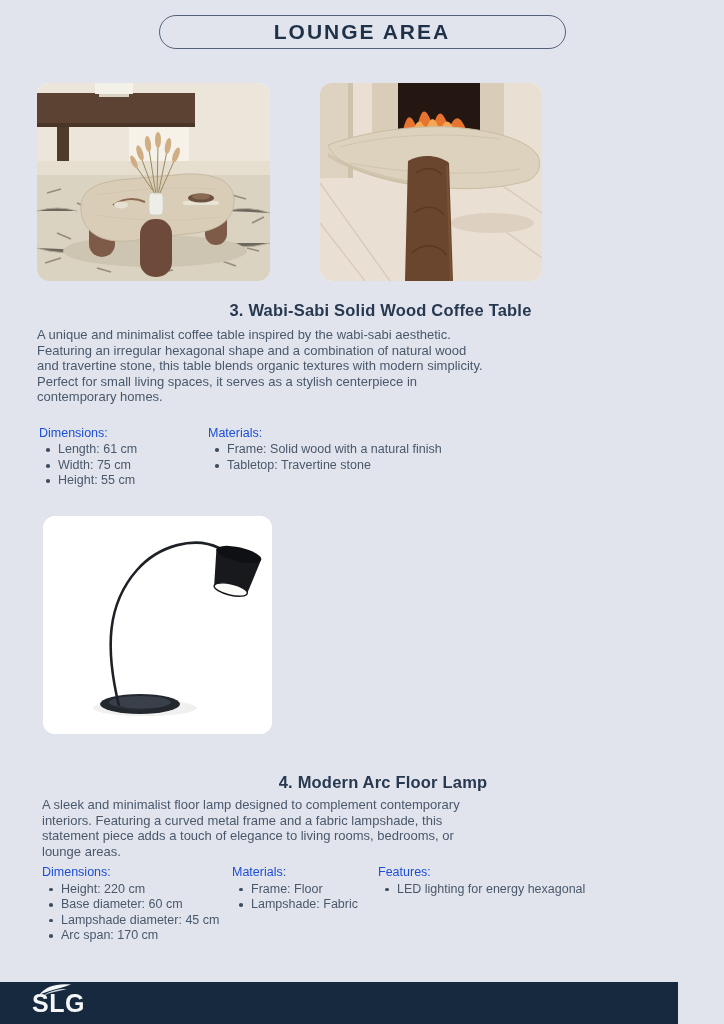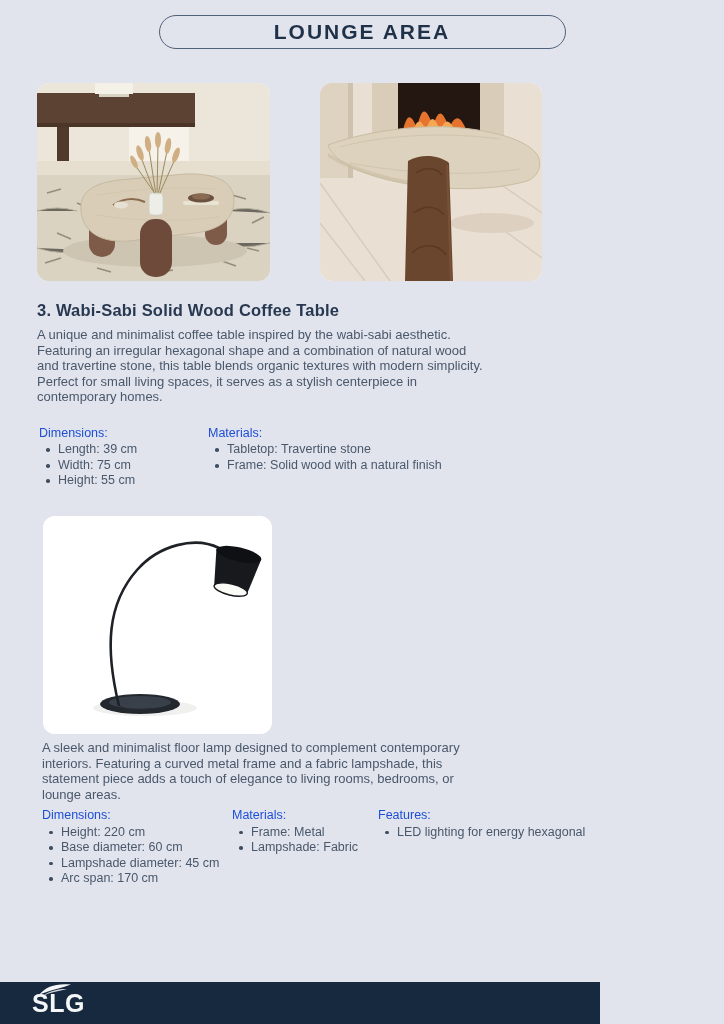--- a/index.html
+++ b/index.html
@@ -31,20 +31,21 @@
   .photo { border-radius: 12px; overflow: hidden; background: #fff; }
   .photo svg { display: block; }
   .photo-1 { width: 233px; height: 198px; }
   .photo-2 { width: 222px; height: 198px; }
 
   
   .product-title {
     font-size: 16.5px; font-weight: 700;
     color: #273850; letter-spacing: 0.2px;
     line-height: 18px;
+    text-align: center;
   }
   .p3 .product-title { margin: 20px 0 0 37px; }
   .p4 .product-title { margin: 39px 0 0 42px; }
   .product-desc {
     font-size: 13px; line-height: 15.6px;
     color: #4a586c;
   }
   .p3 .product-desc { margin: 8px 12px 0 37px; max-width: 452px; }
   .p4 .product-desc { margin: 6px 0 0 42px; max-width: 432px; }
 
@@ -64,21 +65,21 @@
     width: 3.6px; height: 3.6px; border-radius: 50%;
     background: #3f4d61;
   }
 
   
   .lamp-card { width: 229px; height: 218px; margin: 27px 0 0 43px; border-radius: 12px; }
 
   
   .footer {
     position: absolute; left: 0; bottom: 0;
-    width: 600px; height: 42px;
+    width: 678px; height: 42px;
     background: #17293f;
   }
   .logo { position: absolute; left: 30px; top: 0; }
   .logo .wing { position: absolute; left: 8px; top: 1px; }
   .logo .logo-text {
     font-size: 25px; font-weight: 700; color: #f4f6f8;
     letter-spacing: 0.5px; line-height: 42px; padding-left: 2px;
     display: block;
   }
 </style>
@@ -158,30 +159,30 @@
   </div>
 </div>
 
 <section class="product p3">
   <h2 class="product-title">3. Wabi-Sabi Solid Wood Coffee Table</h2>
   <p class="product-desc">A unique and minimalist coffee table inspired by the wabi-sabi aesthetic. Featuring an irregular hexagonal shape and a combination of natural wood and travertine stone, this table blends organic textures with modern simplicity. Perfect for small living spaces, it serves as a stylish centerpiece in contemporary homes.</p>
   <div class="specs">
     <div class="spec-col spec-col-1a">
       <div class="spec-label">Dimensions:</div>
       <ul class="spec-list">
-        <li>Length: 39 cm</li>
+        <li>Length: 61 cm</li>
         <li>Width: 75 cm</li>
         <li>Height: 55 cm</li>
       </ul>
     </div>
     <div class="spec-col">
       <div class="spec-label">Materials:</div>
       <ul class="spec-list">
+        <li>Frame: Solid wood with a natural finish</li>
         <li>Tabletop: Travertine stone</li>
-        <li>Frame: Solid wood with a natural finish</li>
       </ul>
     </div>
   </div>
 </section>
 
 <div class="photo lamp-card">
   <svg width="229" height="218" viewBox="0 0 229 218">
     <rect width="229" height="218" rx="12" fill="#ffffff"></rect>
     <ellipse cx="102" cy="192" rx="52" ry="8" fill="#f0f0ef"></ellipse>
     <ellipse cx="97" cy="188" rx="40" ry="10" fill="#23272e"></ellipse>
@@ -190,35 +191,36 @@
     <g transform="rotate(13 192 55)">
       <path d="M169,38 L215,38 L209,74 L175,74 Z" fill="#17191d"></path>
       <ellipse cx="192" cy="38" rx="23" ry="7" fill="#0e1013"></ellipse>
       <ellipse cx="192" cy="74" rx="17" ry="5.6" fill="#fbfbf7" stroke="#15171a" stroke-width="1.4"></ellipse>
     </g>
     <path d="M76,190 Q90,196 104,193" stroke="#2a2e35" stroke-width="1.2" fill="none"></path>
   </svg>
 </div>
 
 <section class="product p4">
+  <h2 class="product-title">4. Modern Arc Floor Lamp</h2>
   <p class="product-desc">A sleek and minimalist floor lamp designed to complement contemporary interiors. Featuring a curved metal frame and a fabric lampshade, this statement piece adds a touch of elegance to living rooms, bedrooms, or lounge areas.</p>
   <div class="specs">
     <div class="spec-col spec-col-1b">
       <div class="spec-label">Dimensions:</div>
       <ul class="spec-list">
         <li>Height: 220 cm</li>
         <li>Base diameter: 60 cm</li>
         <li>Lampshade diameter: 45 cm</li>
         <li>Arc span: 170 cm</li>
       </ul>
     </div>
     <div class="spec-col spec-col-2b">
       <div class="spec-label">Materials:</div>
       <ul class="spec-list">
-        <li>Frame: Metal</li>
+        <li>Frame: Floor</li>
         <li>Lampshade: Fabric</li>
       </ul>
     </div>
     <div class="spec-col">
       <div class="spec-label">Features:</div>
       <ul class="spec-list">
         <li>LED lighting for energy hexagonal</li>
       </ul>
     </div>
   </div>

